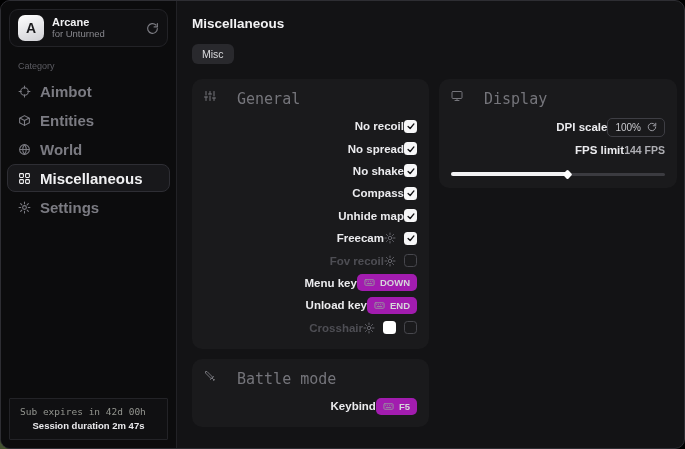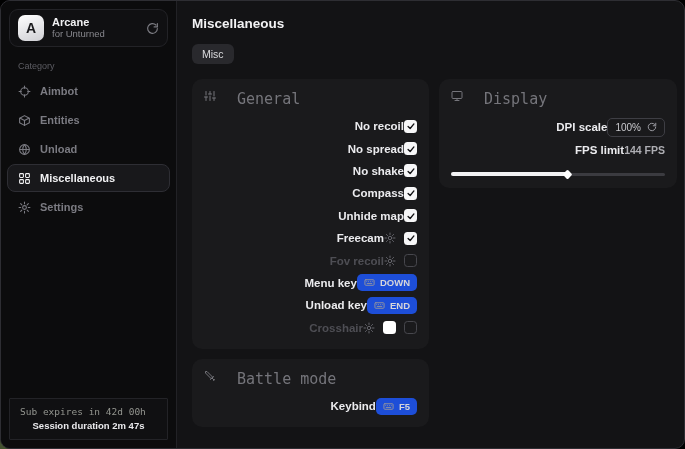--- a/index.html
+++ b/index.html
@@ -24,21 +24,21 @@
   .brand-name { font-size:11px; font-weight:bold; color:#f1f1f3; }
   .brand-sub  { font-size:9.5px; color:#87878d; }
   .brand-refresh { color:#7a7a81; display:flex; }
   .brand-refresh svg { width:13px; height:13px; }
 
   .category-label { margin:14px 0 6px 17px; font-size:9px; color:#5d5d63; }
 
   .nav { display:flex; flex-direction:column; gap:1px; padding:0 6px; }
   .nav-item { height:28px; display:flex; align-items:center; gap:9px;
               padding:0 10px; border-radius:8px; border:1px solid transparent;
-              color:#7b7b82; font-size:11px; font-weight:600; cursor:default; }
+              color:#7b7b82; font-size:15px; font-weight:600; cursor:default; }
   .nav-item svg { width:13px; height:13px; flex-shrink:0; }
   .nav-item.active { background:#18181b; border-color:#2e2e34; color:#f0f0f2; }
 
   .sidebar-footer { position:absolute; left:8px; right:8px; bottom:8px;
                     background:#101012; border:1px solid #232327; border-radius:1px;
                     padding:7px 10px 8px; }
   .sub-line { font-family:"DejaVu Sans Mono", monospace; font-size:9.5px; color:#93958f; }
   .sess-line { margin-top:3px; font-size:9.5px; font-weight:bold; color:#e9e9ec;text-align:center; }
 
   
@@ -65,21 +65,21 @@
   .controls { display:flex; align-items:center; gap:8px; }
 
   .checkbox { width:13px; height:13px; border-radius:3.5px; background:#f7f7f8;
               display:flex; align-items:center; justify-content:center; }
   .checkbox svg { width:10px; height:10px; }
   .checkbox.off { background:transparent; border:1.5px solid #47474d; }
 
   .gear-sm { color:#66666d; display:flex; }
   .gear-sm svg { width:12px; height:12px; }
 
-  .keybtn { background:#1d4ed8; border-radius:5px; height:17px; padding:0 7px;
+  .keybtn { background:#a21caf; border-radius:5px; height:17px; padding:0 7px;
             display:flex; align-items:center; gap:5px;
             font-size:9.5px; font-weight:bold; color:#d6d6da; }
   .keybtn svg { width:11px; height:11px; color:#97979d; }
 
   .swatch { width:13px; height:13px; border-radius:3.5px; background:#fff; }
 
   .dpi-ctl { border:1px solid #3e3e44; border-radius:5px; height:19px; padding:0 7px;
              display:flex; align-items:center; gap:6px; font-size:10px; color:#c9c9cd; }
   .dpi-ctl svg { width:10px; height:10px; color:#9a9aa0; }
 
@@ -132,21 +132,21 @@
             <path d="M12 22V12"></path>
         </svg>
         <span>Entities</span>
       </div>
       <div class="nav-item">
         <svg viewBox="0 0 24 24" fill="none" stroke="currentColor" stroke-width="2">
           <circle cx="12" cy="12" r="9"></circle>
             <path d="M3 12h18"></path>
             <path d="M12 3a14 14 0 0 1 0 18a14 14 0 0 1 0-18"></path>
         </svg>
-        <span>Unload</span>
+        <span>World</span>
       </div>
       <div class="nav-item active">
         <svg viewBox="0 0 24 24" fill="none" stroke="currentColor" stroke-width="2">
           <rect x="3" y="3" width="7" height="7" rx="1.5"></rect>
             <rect x="14" y="3" width="7" height="7" rx="1.5"></rect>
           <rect x="3" y="14" width="7" height="7" rx="1.5"></rect>
             <rect x="14" y="14" width="7" height="7" rx="1.5"></rect>
         </svg>
         <span>Miscellaneous</span>
       </div>

